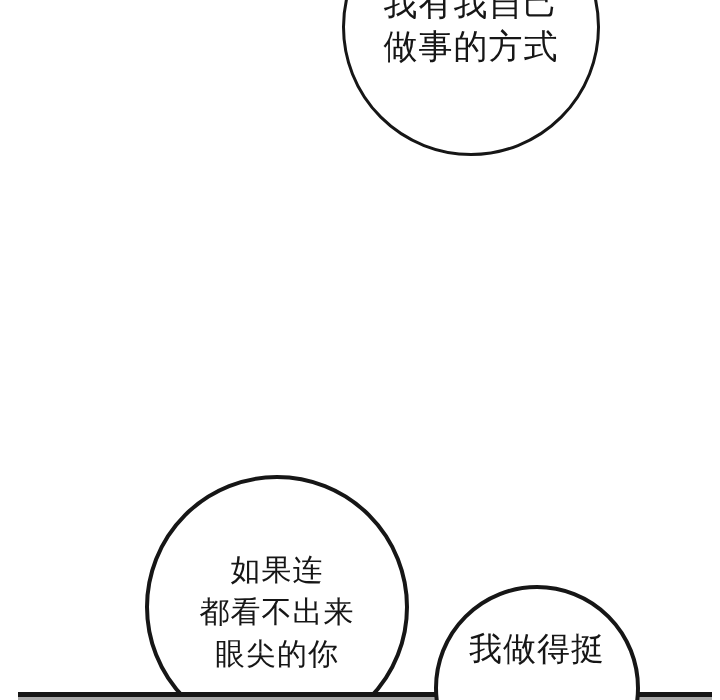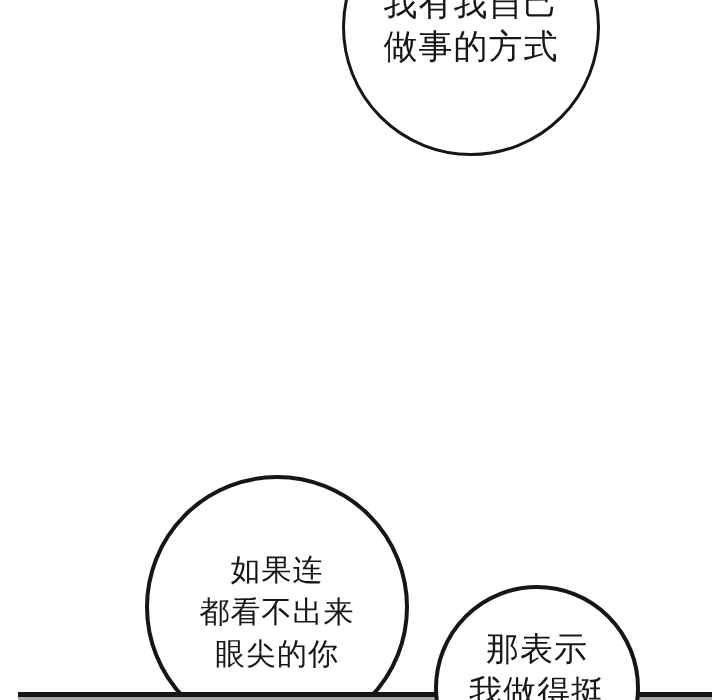--- a/index.html
+++ b/index.html
@@ -105,17 +105,16 @@
     <div>如果连</div>
     <div>都看不出来</div>
     <div>眼尖的你</div>
   </div>
 
   <div class="panel-border"></div>
   <div class="panel-border-shadow"></div>
 
   <div class="bubble bubble-right"></div>
   <div class="bubble-text text-right">
-    <div>那表示</div>
     <div>我做得挺</div>
   </div>
 
 </div>
 
 </body></html>

